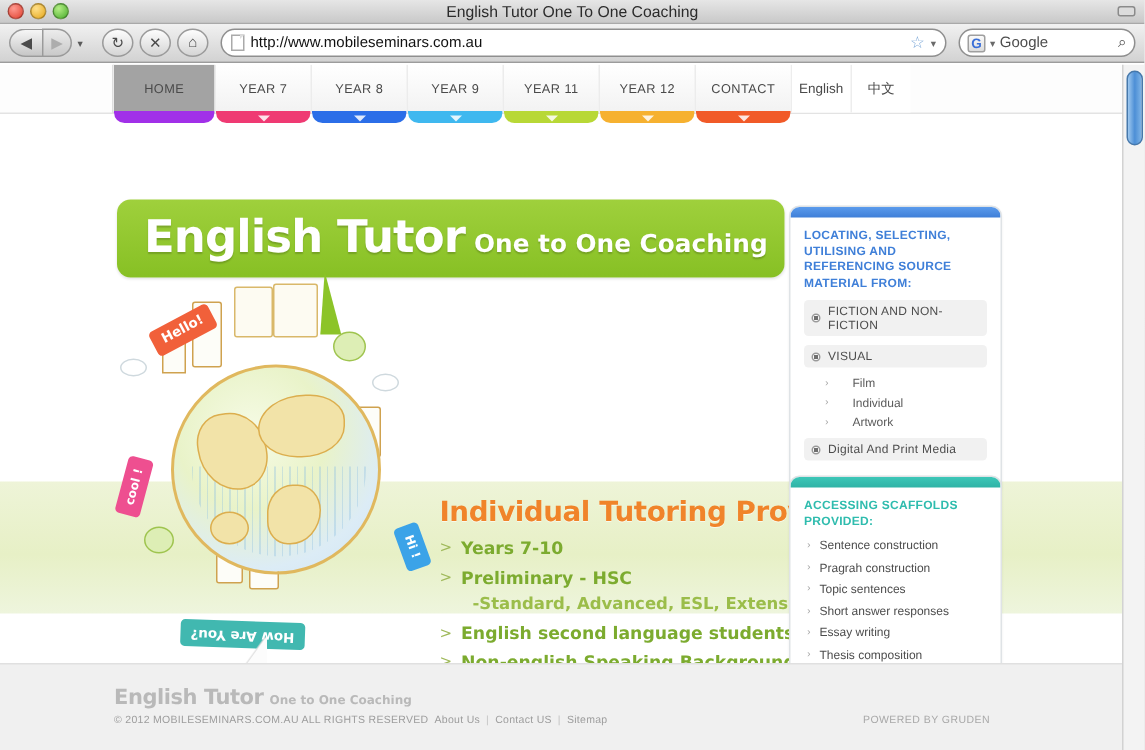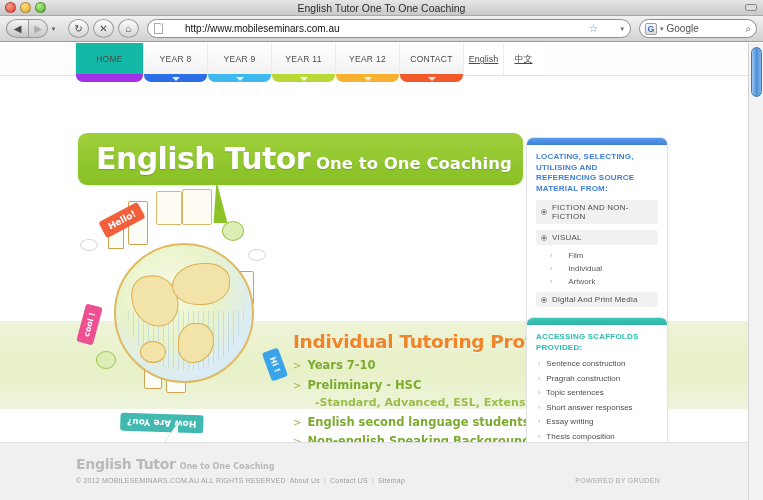--- a/index.html
+++ b/index.html
@@ -54,21 +54,21 @@
   .rbtn.back { border-top-right-radius: 0; border-bottom-right-radius: 0; border-right: none;
      background: linear-gradient(#f6f6f6,#c6c6c6); width: 22px; }
   .rbtn.fwd  { border-top-left-radius: 0; border-bottom-left-radius: 0;
      background: linear-gradient(#ececec,#c9c9c9); width: 20px; color:#adadad; }
   .arrowcaret { width: 11px; height: 19px; display:flex; align-items:center; justify-content:center;
      font-size: 7px; color:#5a5a5a; }
   .rbtn.sep { margin-left: 5px; }
   .urlbar {
     flex: 1; height: 19px; background: #fff;
     border: 1px solid #8f8f8f; border-radius: 10px;
-    display: flex; align-items: center; padding: 0 6px; gap: 22px;
+    display: flex; align-items: center; padding: 0 6px; gap: 4px;
     margin: 16px 4px;
   }
   .pageicon { width: 9px; height: 11px; background: #fff; border: 1px solid #aaa; position: relative; }
   .pageicon:after { content:''; position:absolute; right:-1px; top:-1px; border-left:3px solid #ddd; border-bottom:3px solid transparent;}
   .urltext { font-size: 10px; color: #111; flex: 1; white-space: nowrap; overflow: hidden; }
   .starico { color: #7ba7d7; font-size: 11px; }
   .caretsm { font-size: 7px; color: #6a6a6a; }
   .searchbar {
     width: 118px; height: 19px; background: #fff;
     border: 1px solid #8f8f8f; border-radius: 10px;
@@ -108,36 +108,35 @@
   }
   .navpad { width: 75px; }
   .navtab {
     width: 64px; position: relative;
     display: flex; align-items: center; justify-content: center;
     font-size: 8.5px; color: #4a4a4a; letter-spacing: .3px;
     background: linear-gradient(#ffffff, #f2f2f2);
     border-left: 1px solid #ececec;
   }
   .navtab:first-of-type { border-left: none; }
-  .navtab.home { width: 68px; background: #14b8a6; }
+  .navtab.home { width: 68px; background: #a3a3a3; }
   .navtab .bar {
     position: absolute; left: 0; right: 0; bottom: -7px; height: 8px;
     border-bottom-left-radius: 7px; border-bottom-right-radius: 7px;
   }
   .navtab .bar:after {
     content: ''; position: absolute; left: 50%; margin-left: -4px; bottom: 1px;
     border-left: 4px solid transparent; border-right: 4px solid transparent;
     border-top: 4px solid rgba(255,255,255,.85);
   }
   .navtab.home .bar:after { display: none; }
   .langtab {
     width: 40px; display: flex; align-items: center; justify-content: center;
     font-size: 9px; color: #4a4a4a; background: #fff;
     border-left: 1px solid #ededed;
-    text-decoration: underline;
   }
 
   
   .greenband {
     position: absolute; left: 0; right: 0; top: 245px; height: 88px;
     background: linear-gradient(#eef4d8, #e7f0c6 55%, #eef5dd);
   }
   .content { position: absolute; left: 0; top: 33px; right: 0; bottom: 0; }
 
   .banner {
@@ -344,20 +343,24 @@
 
   <div class="viewport">
     <div class="pagearea">
 
       <div class="sitenav">
         <div class="navpad"></div>
 
         <div class="navtab home">
           <span>HOME</span>
           <span class="bar" id="bar0" style="background: rgb(161, 48, 232);"></span>
+        </div>
+        <div class="navtab">
+          <span>YEAR 7</span>
+          <span class="bar" id="bar1" style="background: rgb(239, 58, 115);"></span>
         </div>
         <div class="navtab">
           <span>YEAR 8</span>
           <span class="bar" id="bar2" style="background: rgb(43, 110, 232);"></span>
         </div>
         <div class="navtab">
           <span>YEAR 9</span>
           <span class="bar" id="bar3" style="background: rgb(63, 184, 239);"></span>
         </div>
         <div class="navtab">

